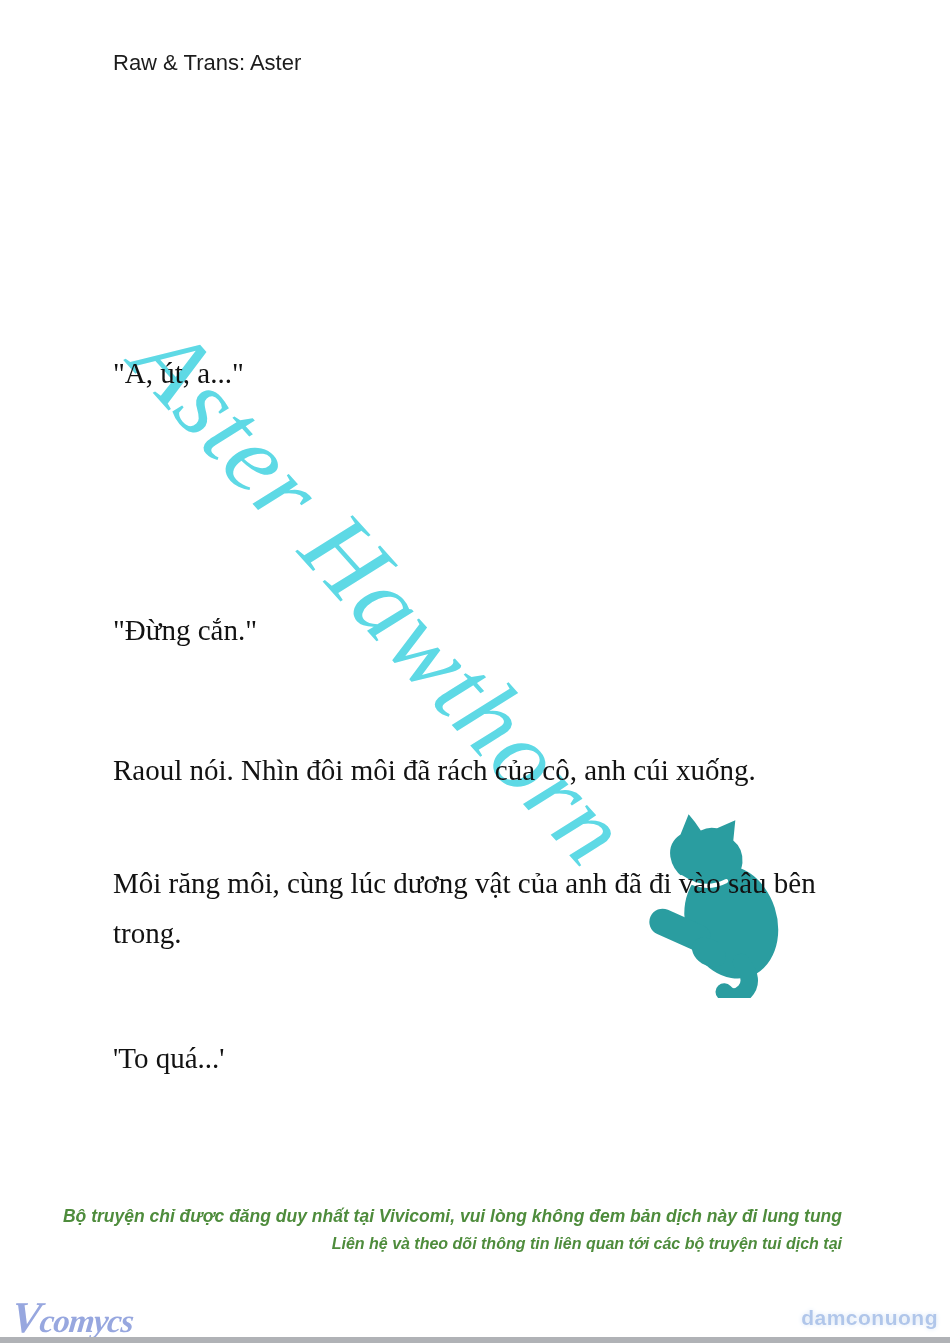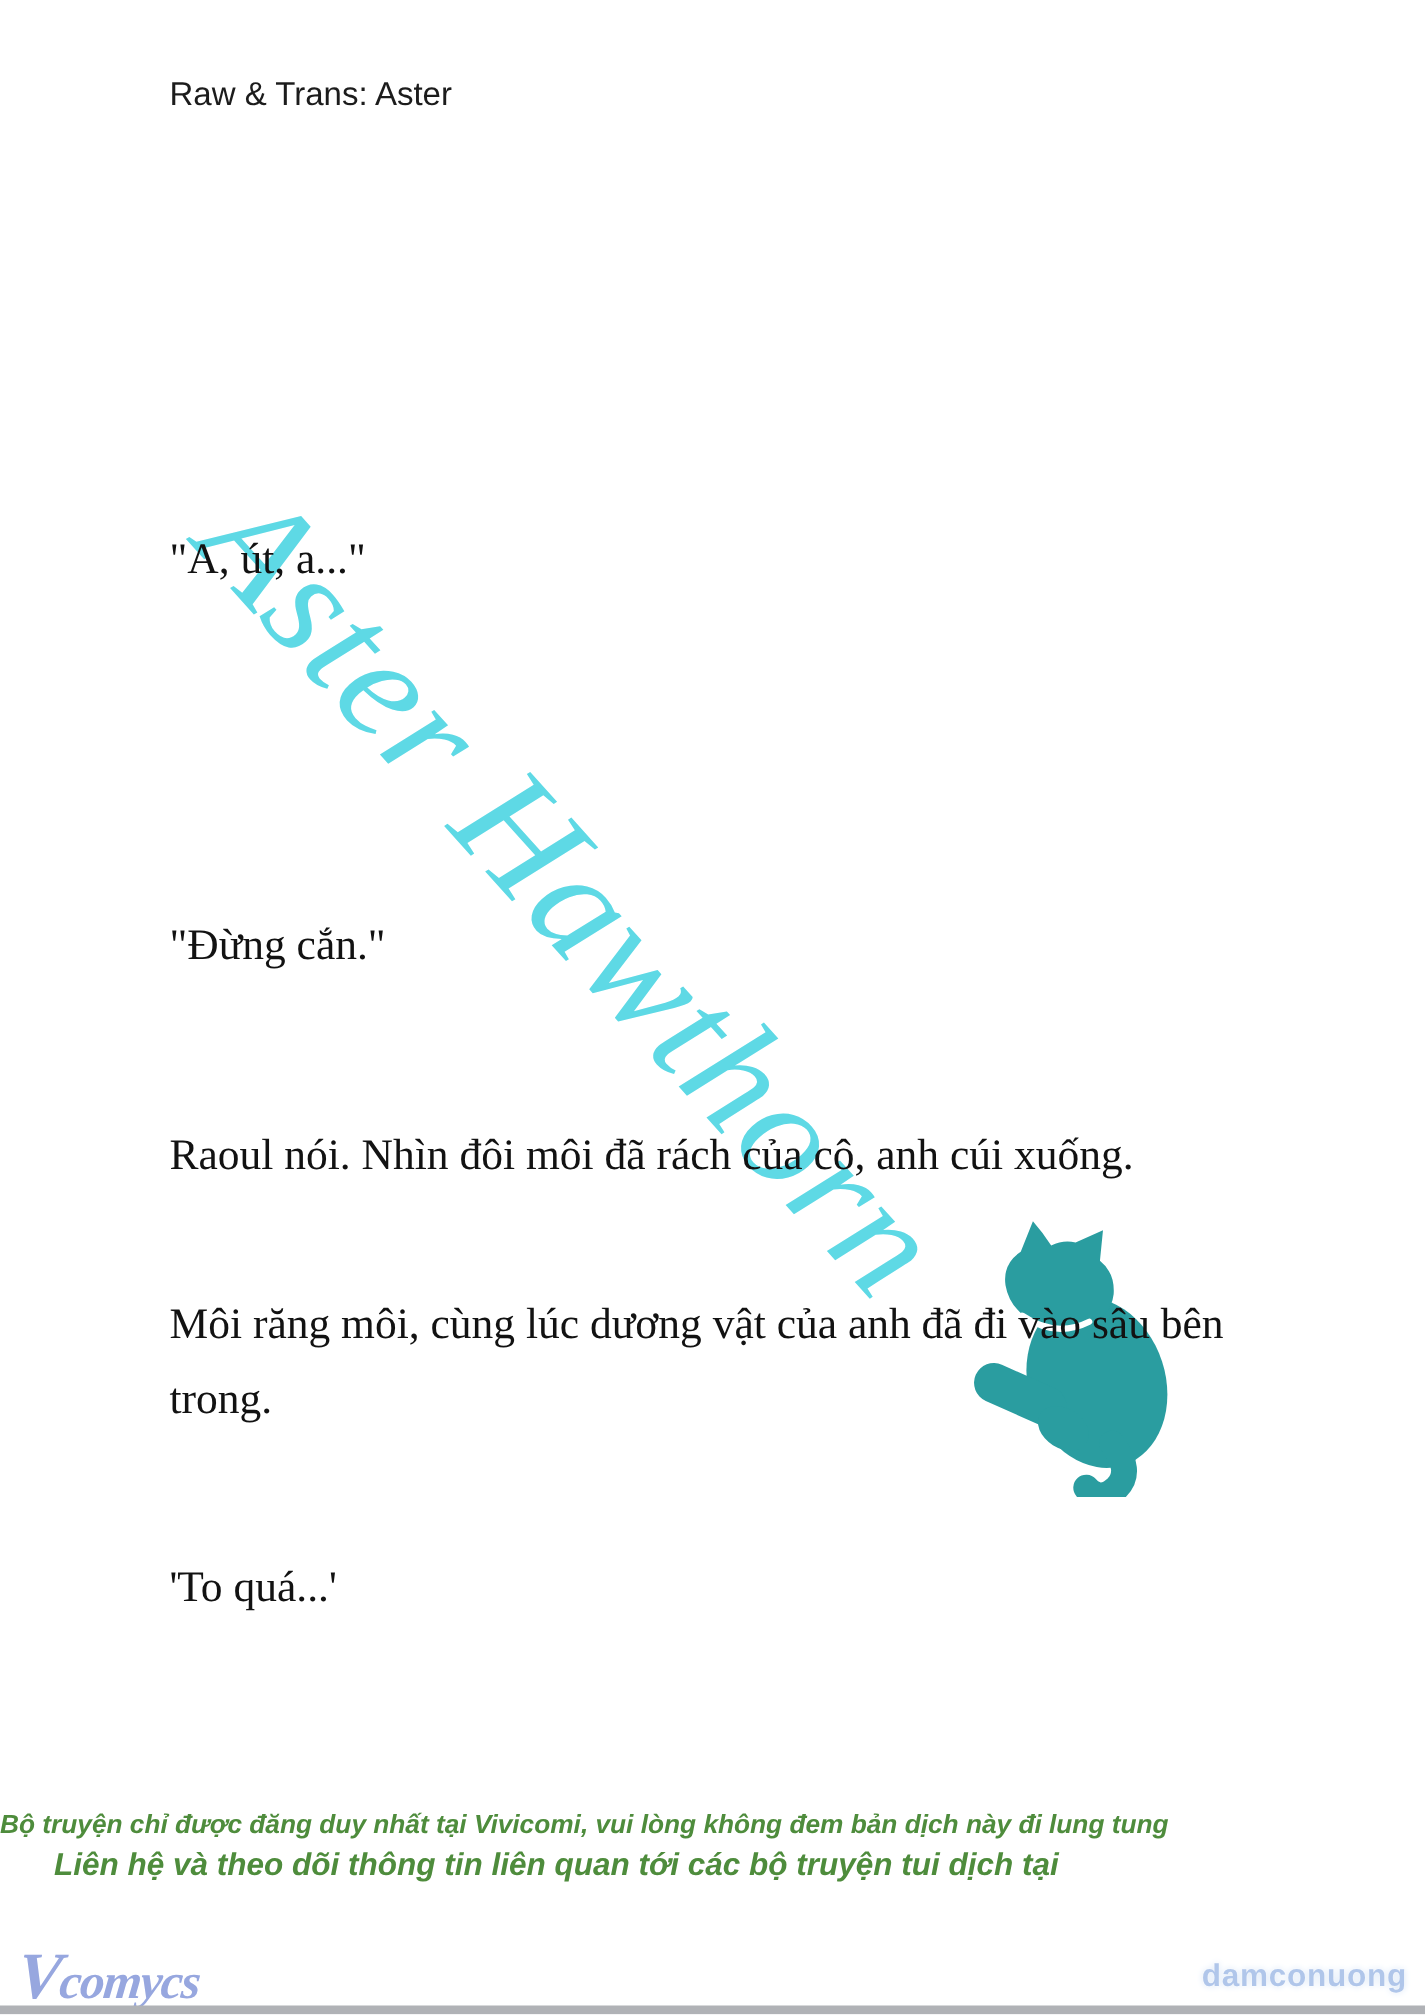--- a/index.html
+++ b/index.html
@@ -31,28 +31,28 @@
     position:absolute;left:648px;top:810px;width:132px;height:188px;z-index:1;
   }
   .para{
     position:absolute;left:113px;width:740px;
     font-size:29px;line-height:50px;color:#121212;z-index:2;
   }
   .para .ln{display:block;}
   .p1{top:168px;} .p2{top:348px;} .p3{top:473px;} .p4{top:605px;}
   .p5{top:745px;} .p6{top:858px;} .p7{top:1033px;}
   .footer{
-    position:absolute;left:0;top:1201px;width:826px;
-    text-align:left;
+    position:absolute;left:16px;top:1201px;width:826px;
+    text-align:right;
     font-family:"Liberation Sans","DejaVu Sans",sans-serif;
     font-weight:bold;font-style:italic;
     color:#4e8c3c;z-index:3;
   }
   .footer .f1{font-size:17.5px;line-height:30px;}
-  .footer .f2{font-size:21px;line-height:26px;padding-left:36px;}
+  .footer .f2{font-size:16px;line-height:26px;padding-left:36px;}
   .footer .f3{font-size:17px;line-height:24px;}
   .vcomycs{
     position:absolute;left:12px;top:1292px;
     font-family:"Liberation Serif","DejaVu Serif",serif;
     font-style:italic;font-weight:bold;
     font-size:33px;color:#97a7df;
     transform:skewX(-6deg);
     letter-spacing:-1px;z-index:3;
   }
   .vcomycs::first-letter{font-size:44px;}

